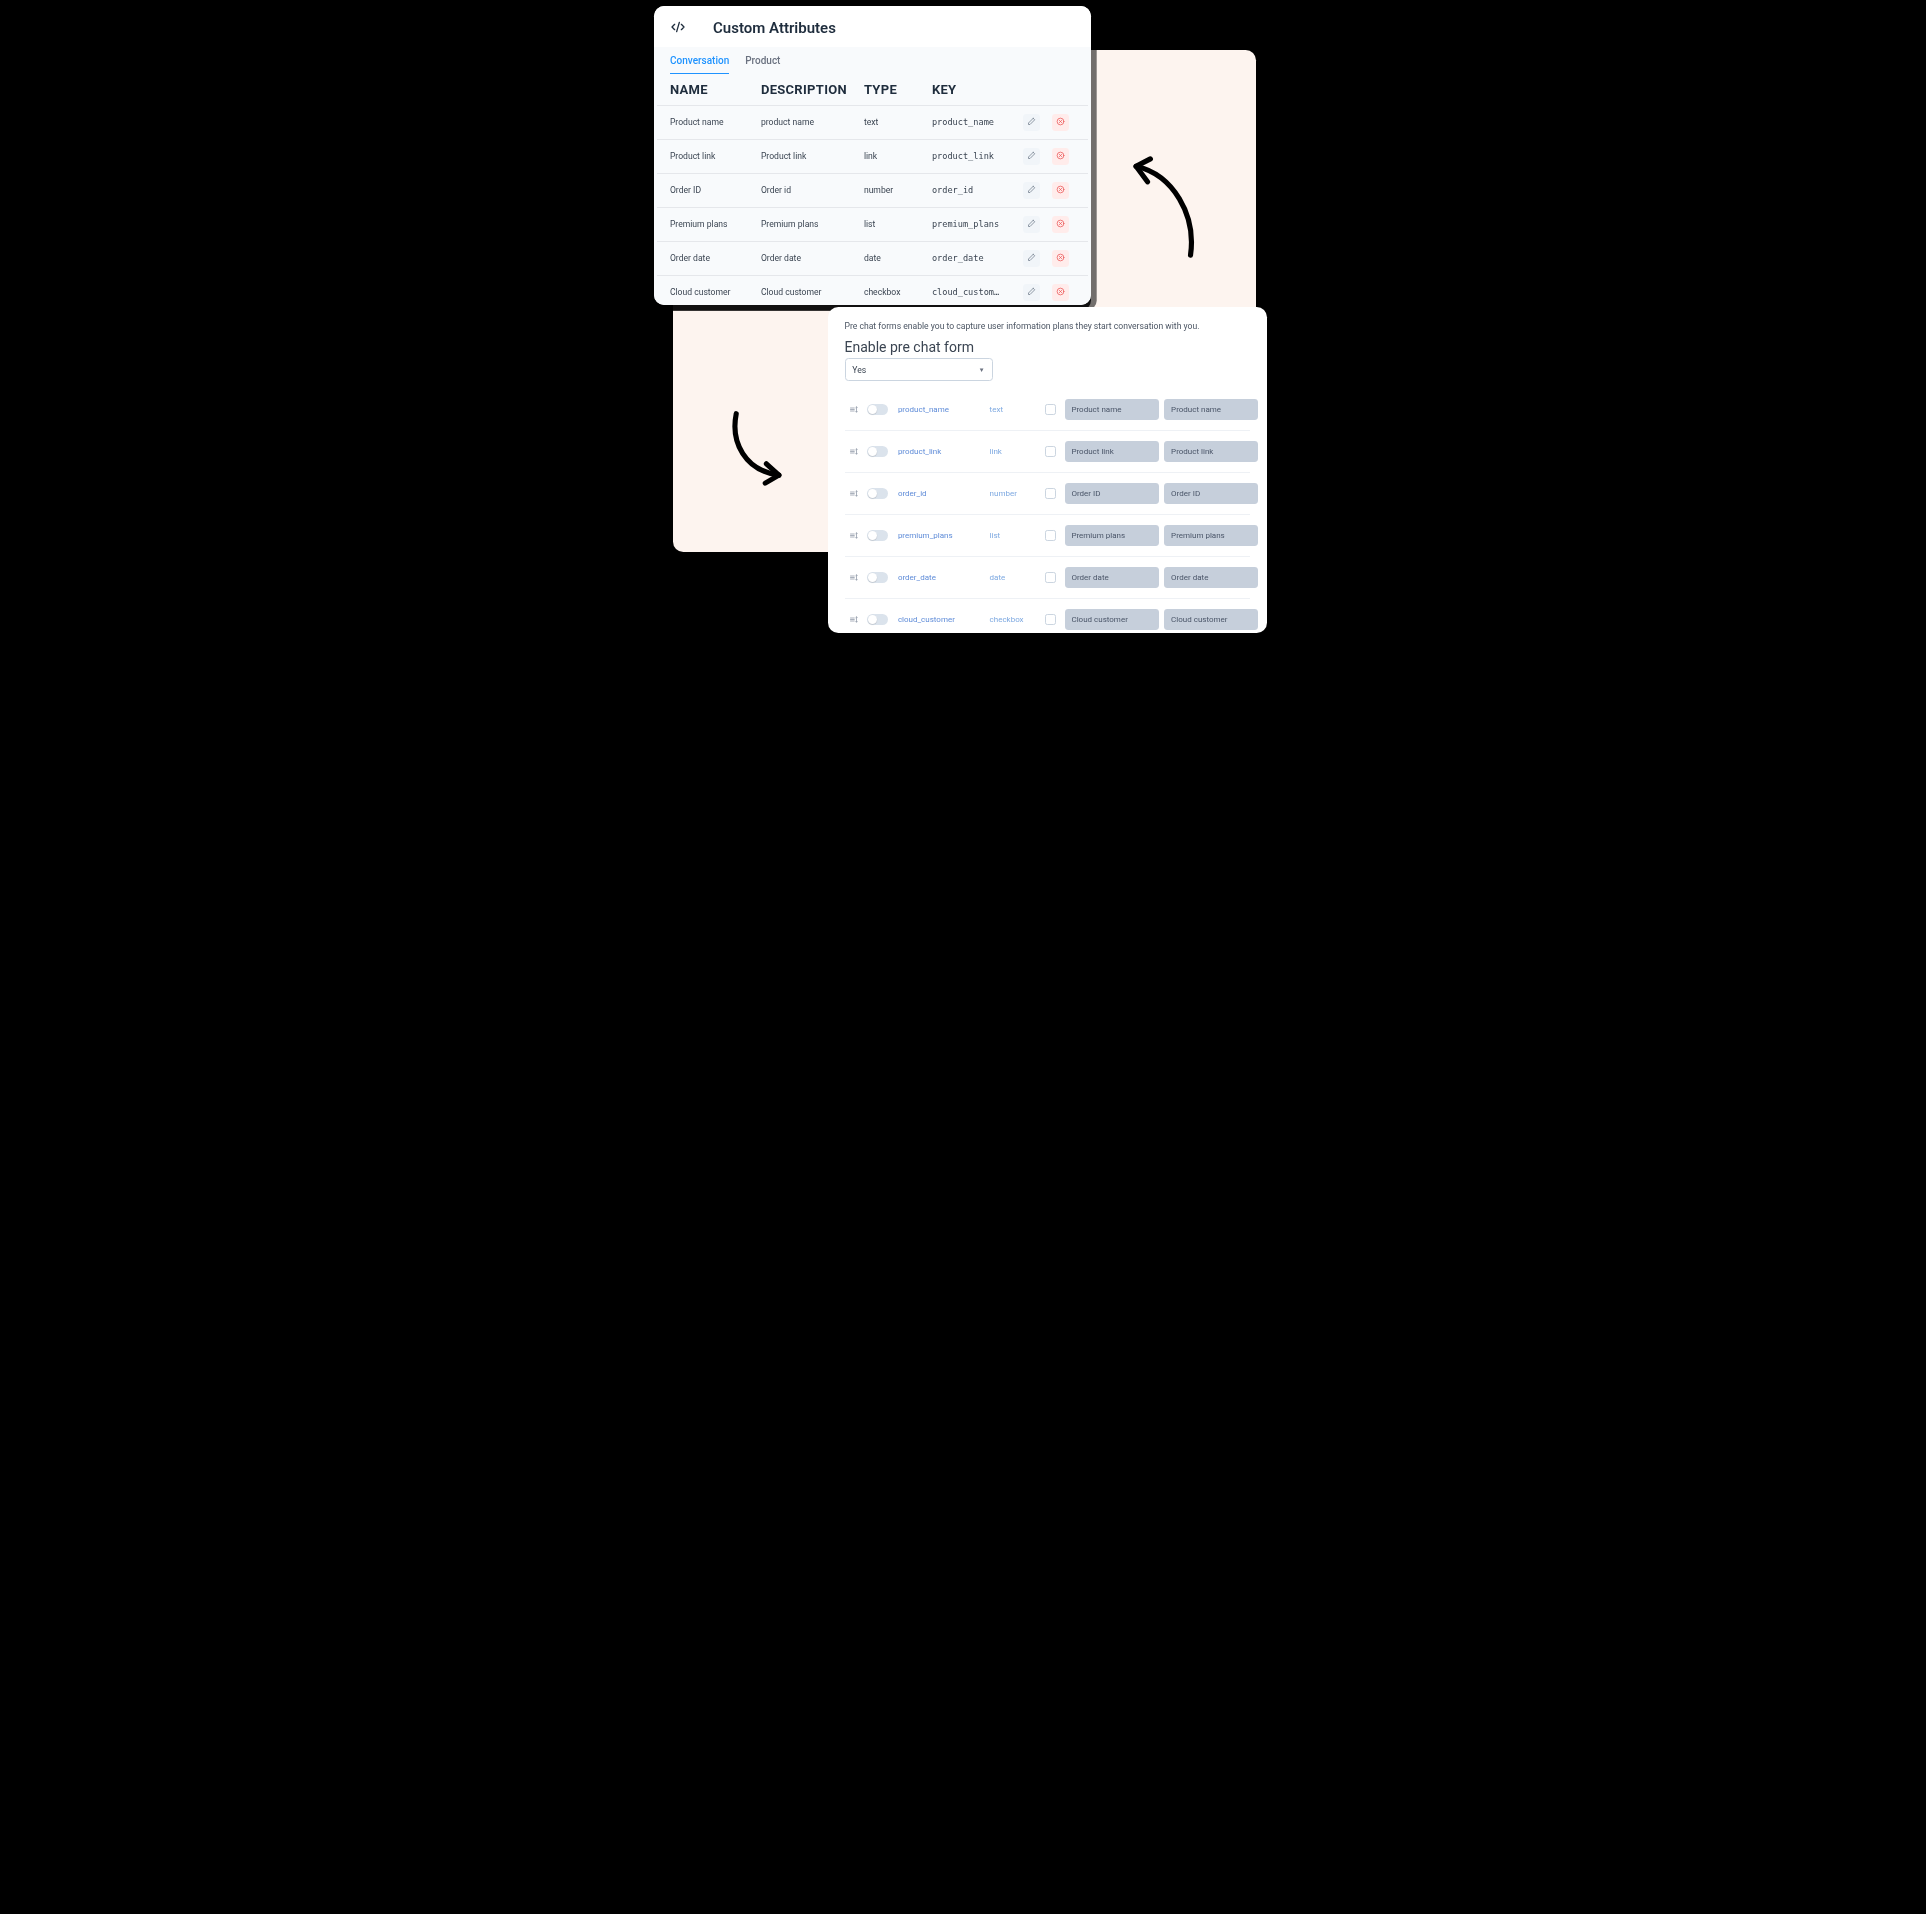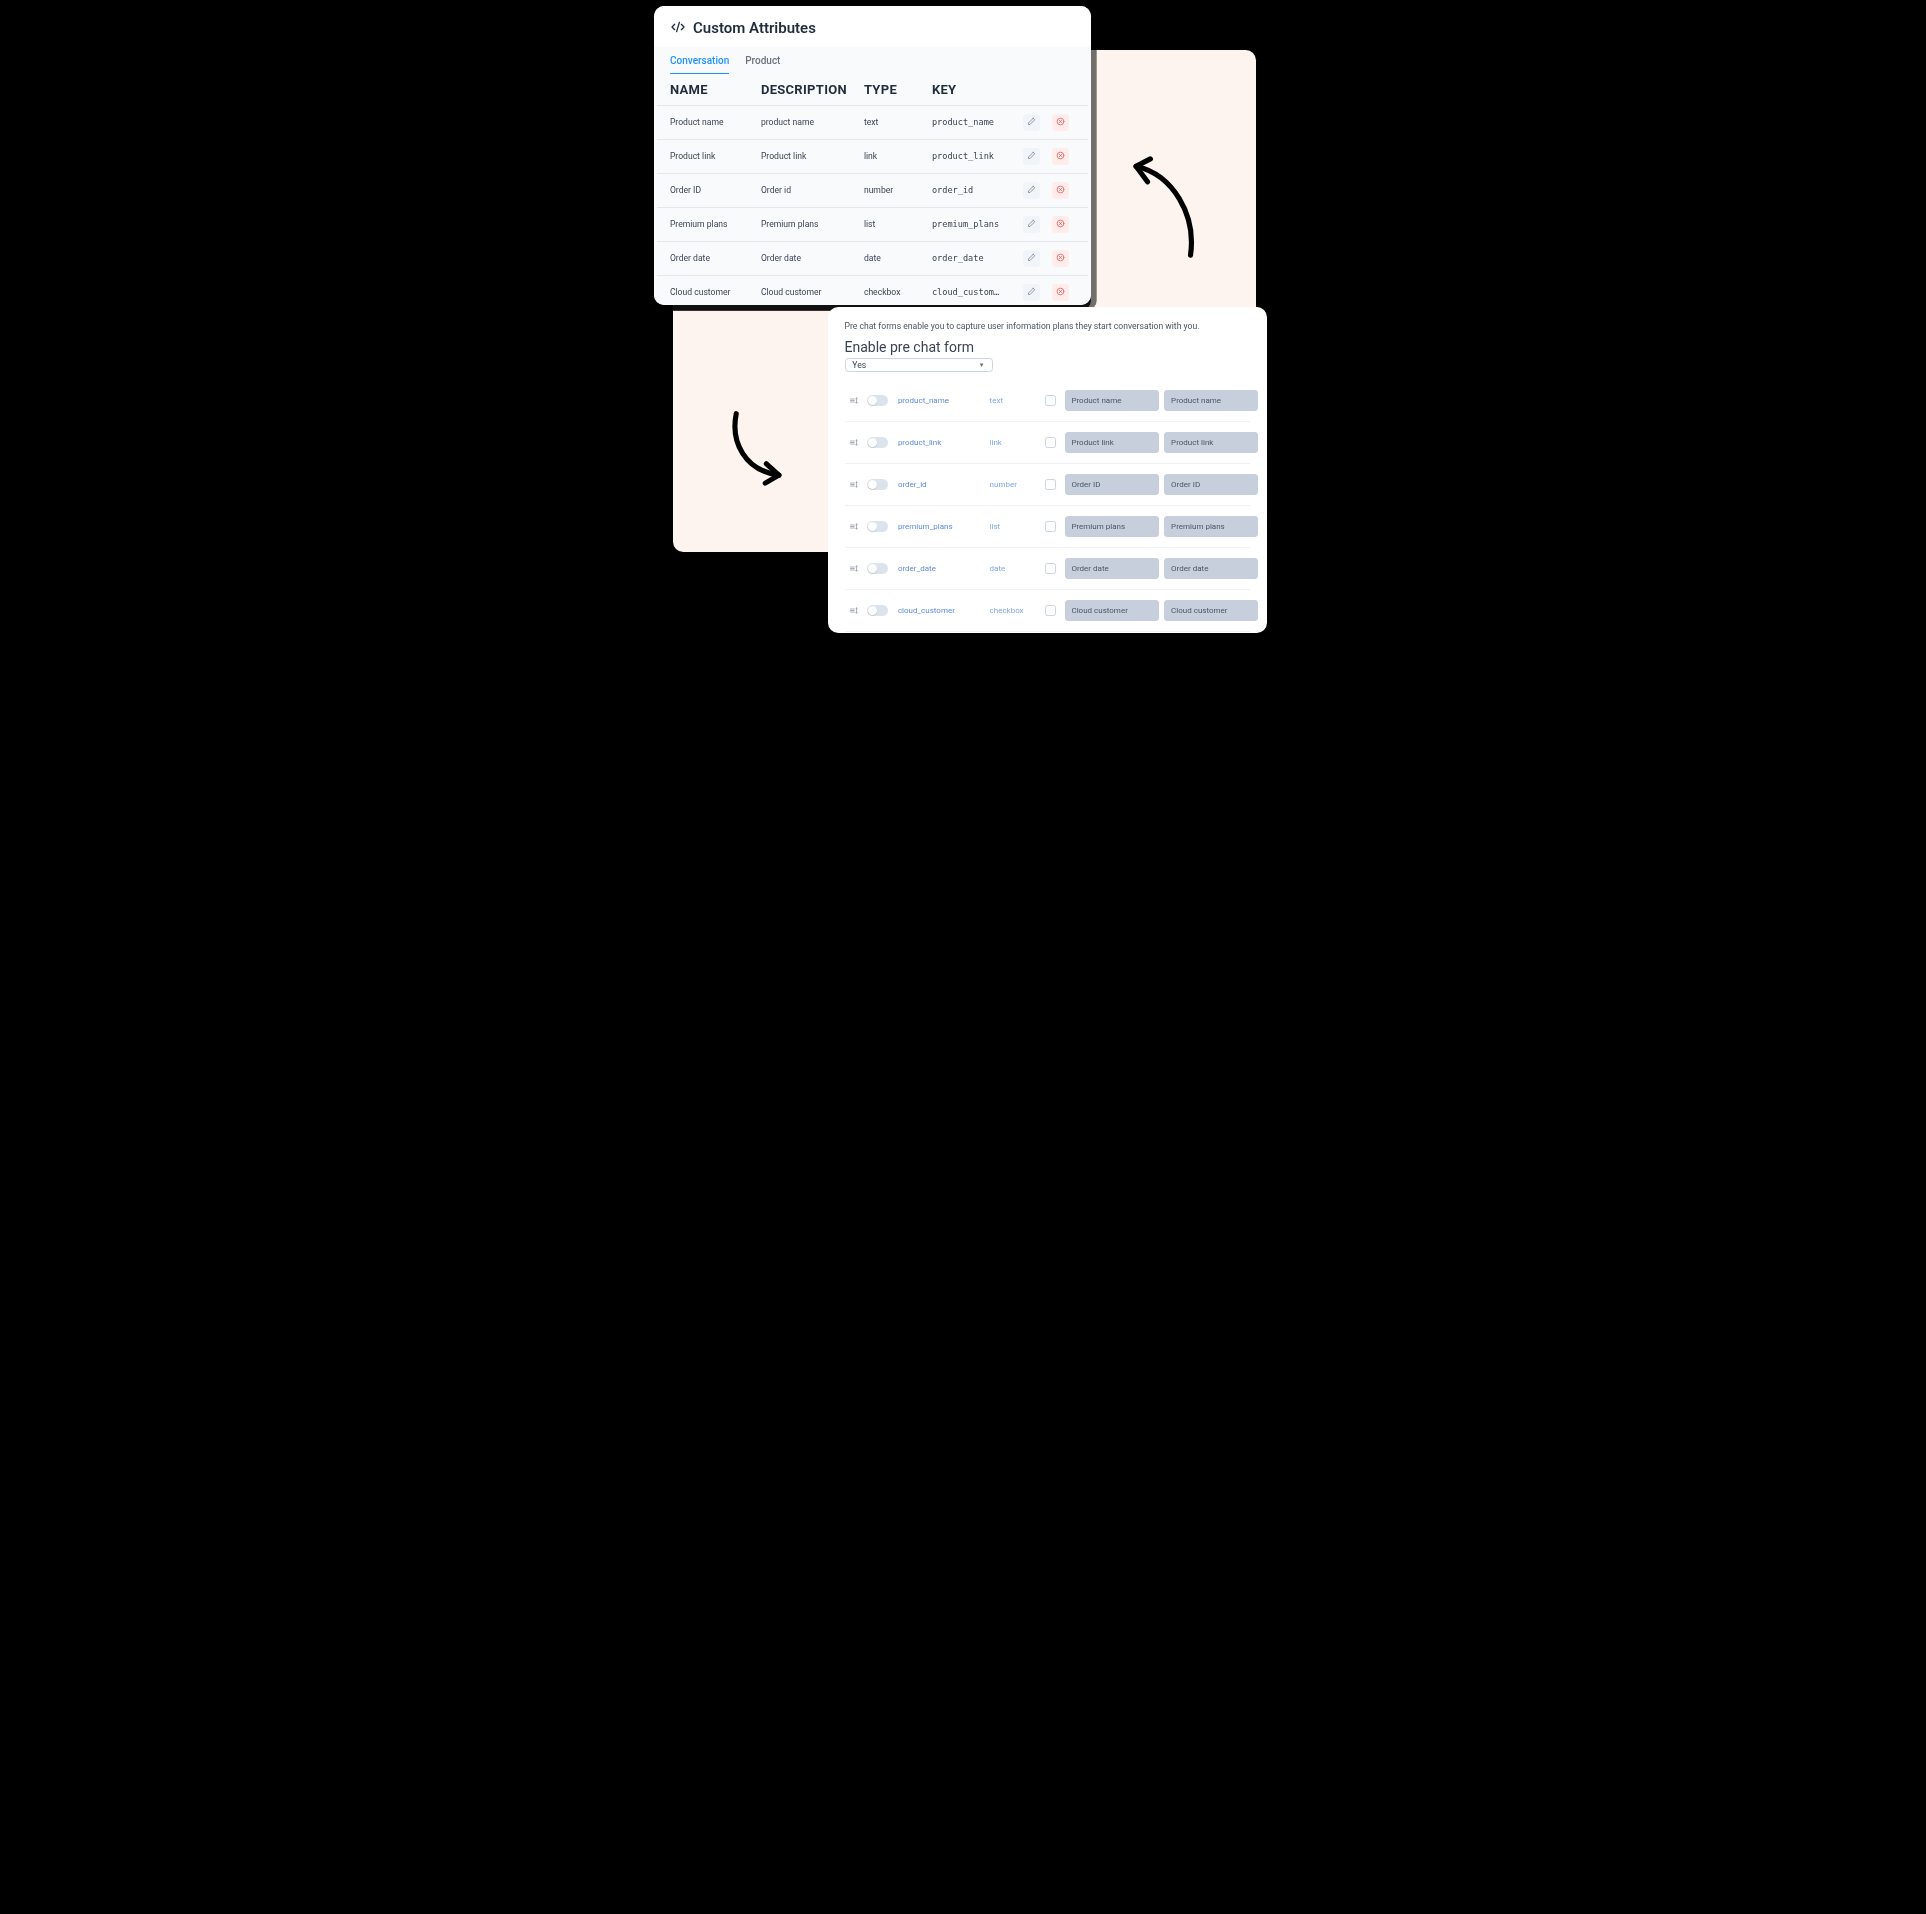--- a/index.html
+++ b/index.html
@@ -53,21 +53,21 @@
     position: absolute;
     left: 12.5px;
     top: 6.3px;
     width: 437px;
     height: 299px;
     box-shadow: 0 5.7px 0 rgba(0,0,0,0.85), 5.7px 5.7px 0 rgba(0,0,0,0.55);
     overflow: hidden;
     display:flex; flex-direction:column;
   }
   .panel1 .header {
-    display:flex; align-items:flex-end; gap:7px;
+    display:flex; align-items:flex-end; gap:27px;
     padding: 12.5px 16px 10.3px 16px;
     background: #fff;
   }
   .panel1 .header svg { width:16px; height:16px; flex:none; }
   .panel1 .header h1 {
     margin:0; font-size:15px; font-weight:600; color: var(--text-dark);
   }
   .panel1 .tabs {
     display:flex; gap:16px;
     padding: 8px 16px 0 16px;
@@ -121,21 +121,21 @@
     position: absolute;
     left: 186px; top: 307px;
     width: 439px; height: 326px;
     box-shadow: 0 5.7px 0 rgba(0,0,0,0.85), 5.7px 5.7px 0 rgba(0,0,0,0.55);
     padding: 13.7px 17px 6.8px 17px;
     overflow:hidden;
   }
   .panel2 .desc { font-size:8.6px; color: #4b5563; margin:0 0 8px 0; }
   .panel2 .label { font-size:14px; color: var(--text-body); margin-bottom:3.4px; }
   .panel2 .select {
-    width: 148px; height:14px;
+    width: 148px; height:23px;
     border:0.6px solid var(--input-border);
     border-radius:3.4px;
     display:flex; align-items:center; justify-content:space-between;
     padding: 0 6.8px;
     font-size:8.6px; color: var(--text-body);
     cursor:pointer;
     margin-bottom: 8px;
   }
   .panel2 .select .caret { color: #6b7280; font-size:6.3px; }
   .panel2 .frow {

